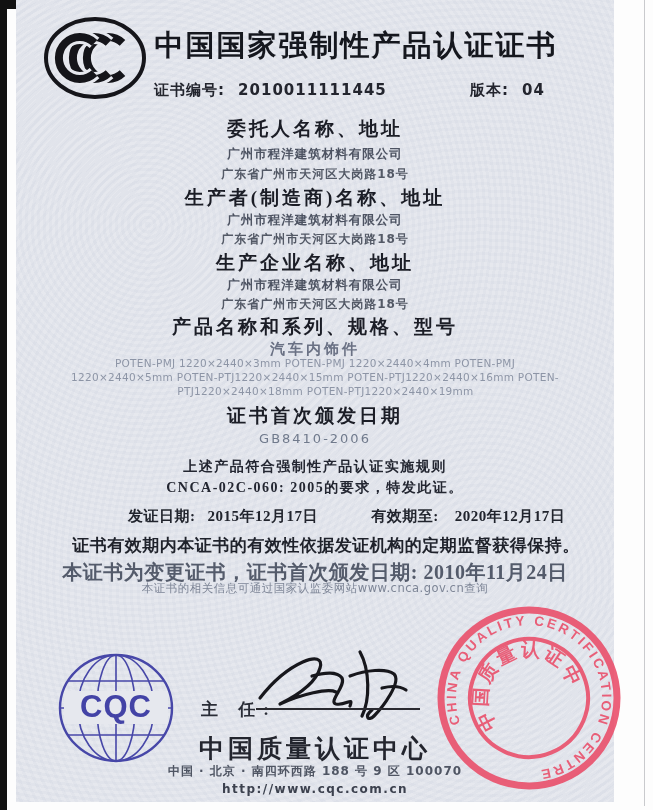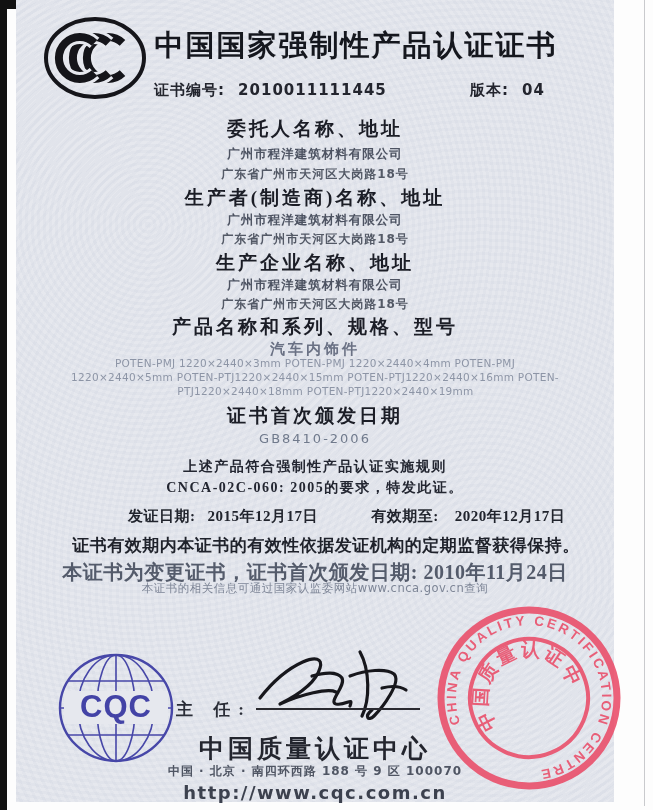--- a/index.html
+++ b/index.html
@@ -33,21 +33,21 @@
   .maintain{font-size:17px;font-weight:bold;color:#1f222b;letter-spacing:0.5px;
     font-family:"Liberation Serif","DejaVu Serif",serif;padding-left:22px;}
   .change{font-size:20px;font-weight:bold;color:#545b6b;letter-spacing:0.5px;
     font-family:"Liberation Serif","DejaVu Serif",serif;}
   .query{font-size:11.5px;color:#7d8596;letter-spacing:0.5px;}
   .director{font-size:17px;font-weight:bold;color:#2a2d37;letter-spacing:8px;
     font-family:"Liberation Serif","DejaVu Serif",serif;}
   .sigline{position:absolute;border-bottom:2px solid #2a2a30;}
   .orgname{font-size:25px;font-weight:bold;color:#23252e;letter-spacing:4px;}
   .orgaddr{font-size:12px;font-weight:bold;color:#4f5563;letter-spacing:1px;}
-  .orgurl{font-size:18px;font-weight:bold;color:#3c414e;letter-spacing:1.5px;}
+  .orgurl{font-size:12px;font-weight:bold;color:#3c414e;letter-spacing:1.5px;}
 </style>
 </head>
 <body>
 
 <div class="stage">
   <div class="edge-black"></div>
   <div class="edge-black-top"></div>
   <div class="edge-line-right"></div>
 
   <div class="paper">
@@ -115,21 +115,21 @@
         <ellipse cx="60" cy="58" rx="19" ry="53"></ellipse>
         <line x1="60" y1="5" x2="60" y2="111"></line>
         <line x1="12" y1="31" x2="108" y2="31"></line>
         <line x1="4" y1="58" x2="116" y2="58"></line>
         <line x1="12" y1="85" x2="108" y2="85"></line>
       </g>
       <rect x="8" y="41" width="104" height="33" fill="#e6e8ee"></rect>
       <text x="60" y="67" text-anchor="middle" font-size="31" font-weight="bold" fill="#4343a6" letter-spacing="1" font-family="Liberation Sans, DejaVu Sans, sans-serif">CQC</text>
     </svg>
 
-    <div class="abs director" style="left:160px;top:698px;width:90px;">主 任:</div>
+    <div class="abs director" style="left:185px;top:698px;width:90px;">主 任:</div>
     <svg style="position:absolute;left:238px;top:642px;" width="170" height="85" viewBox="0 0 170 85">
       <g fill="none" stroke="#17171c" stroke-width="3.2" stroke-linecap="round" stroke-linejoin="round">
         <path d="M6 56 C 34 20, 72 6, 66 26 C 61 44, 34 58, 26 62 C 48 52, 74 46, 82 50"></path>
         <path d="M58 34 C 72 30, 84 30, 88 36 C 92 44, 74 60, 82 62 C 92 64, 100 54, 96 64"></path>
         <path d="M106 10 C 116 28, 116 58, 108 74"></path>
         <path d="M96 34 C 112 28, 132 26, 140 32 C 148 40, 128 66, 120 74 C 114 80, 110 74, 118 68"></path>
         <path d="M128 46 C 136 44, 146 44, 152 48"></path>
       </g>
     </svg>
     <div class="sigline" style="left:240px;top:708px;width:164px;"></div>

